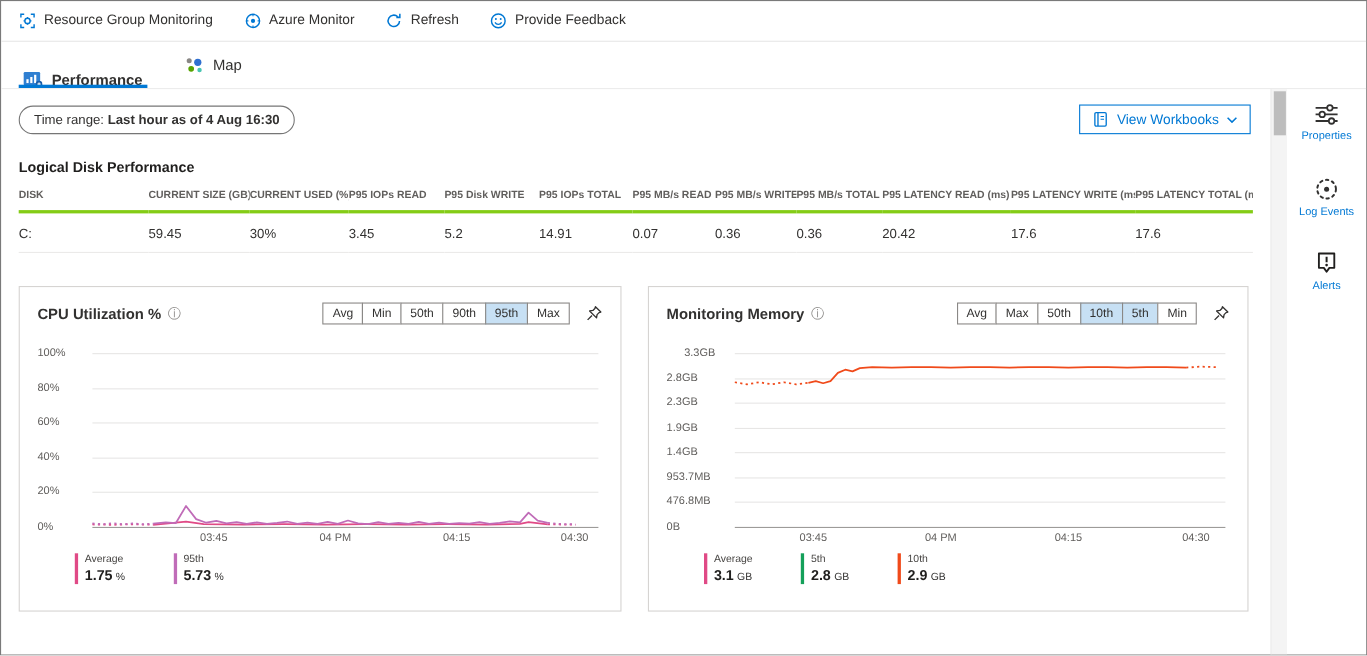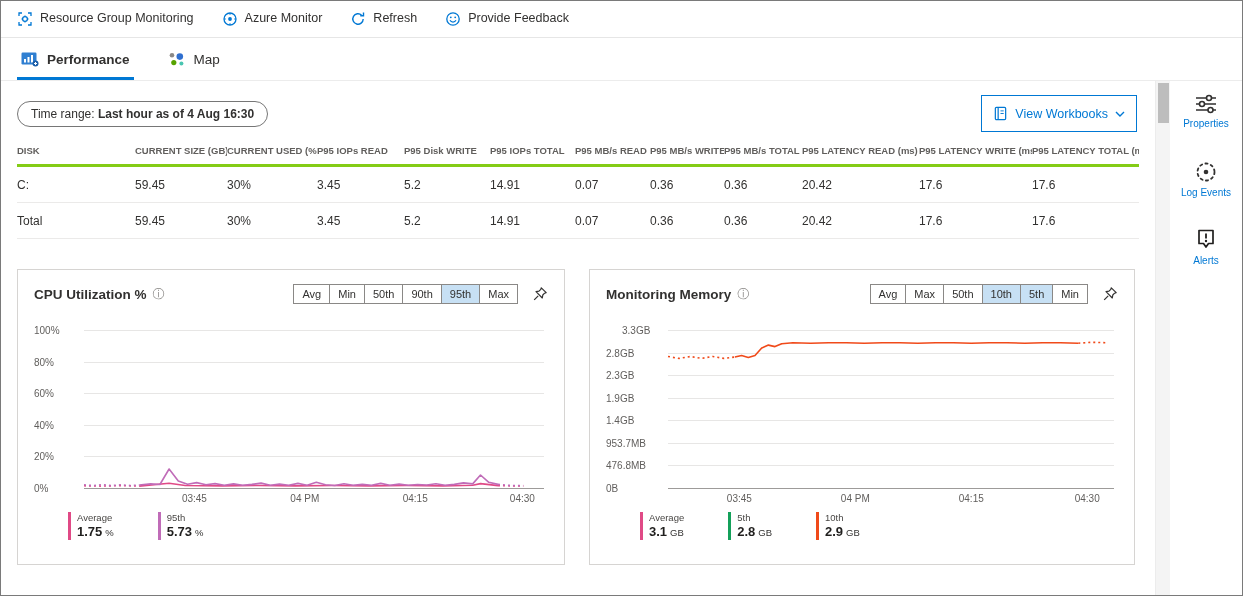--- a/index.html
+++ b/index.html
@@ -8,31 +8,31 @@
   .page { width:1243px; height:596px; border:1px solid #7a7a7a; background:#fff; position:relative; overflow:hidden; }
 
   
   .cmdbar { height:37px; display:flex; align-items:center; padding:0 16px; gap:28px; border-bottom:1px solid #e6e6e6; }
   .cmd-item { display:flex; align-items:flex-start; gap:7px; font-size:12.5px; color:#323130; cursor:pointer; }
   .icn svg { display:block; }
 
   
   .tabbar { height:43px; display:flex; align-items:stretch; padding:0 16px; gap:30px; border-bottom:1px solid #ececec; }
   .tab { display:flex; align-items:center; gap:8px; font-size:13.5px; color:#323130; position:relative; padding:0 4px; cursor:pointer; }
-  .tab.active { font-weight:600; }
+  .tab.active { font-weight:600;align-items:flex-end; }
   .tab.active::after { content:""; position:absolute; left:0; right:0; bottom:0; height:3px; background:#0078d4; }
 
   .body { height:514px; display:flex; }
   .content { width:1154px; flex:none; padding:14px 16px 0 16px; }
 
   
   .content-header { display:flex; justify-content:space-between; align-items:center; }
   .time-pill { border:1px solid #767676; border-radius:13px; height:26px; display:flex; align-items:center; padding:0 13px; font-size:12px; color:#323130; cursor:pointer; white-space:pre; }
   .time-pill b { font-weight:700; }
-  .wb-btn { border:1px solid #0078d4; color:#0078d4; height:37px; display:flex; align-items:center; gap:7px; padding:0 11px; font-size:12.5px; background:#fff; cursor:pointer; margin-right:2px; font-family:inherit; }
+  .wb-btn { border:1px solid #0078d4; color:#0078d4; height:27px; display:flex; align-items:center; gap:7px; padding:0 11px; font-size:12.5px; background:#fff; cursor:pointer; margin-right:2px; font-family:inherit; }
 
   .section-title { font-size:13px; font-weight:700; color:#201f1e; margin:22px 0 0; }
 
   
   table.disk { width:1122px; border-collapse:collapse; table-layout:fixed; margin-top:4px; }
   table.disk th { font-size:9.5px; color:#605e5c; text-align:left; font-weight:700; padding:9px 8px 8px 0; border-bottom:3px solid #84cc16; white-space:nowrap; overflow:hidden; }
   table.disk td { font-size:12px; color:#323130; padding:11px 8px 10px 0; border-bottom:1px solid #ebeae9; white-space:nowrap; overflow:hidden; }
 
   
   .cards { display:flex; gap:24px; margin-top:30px; }
@@ -166,20 +166,21 @@
           </span>
           <span>View Workbooks</span>
           <span class="icn">
             <svg width="10" height="6" viewBox="0 0 10 6">
                 <path d="M1 1l4 4 4-4" fill="none" stroke="#0078d4" stroke-width="1.4"></path>
               </svg>
           </span>
         </button>
       </div>
 
+      <div class="section-title">Logical Disk Performance</div>
 
       <table class="disk">
         <thead>
             <tr>
               <th style="width: 118px;">DISK</th>
               <th style="width: 92px;">CURRENT SIZE (GB)</th>
               <th style="width: 90px;">CURRENT USED (%)</th>
               <th style="width: 87px;">P95 IOPs READ</th>
               <th style="width: 86px;">P95 Disk WRITE</th>
               <th style="width: 85px;">P95 IOPs TOTAL</th>
@@ -187,34 +188,20 @@
               <th style="width: 74px;">P95 MB/s WRITE</th>
               <th style="width: 78px;">P95 MB/s TOTAL</th>
               <th style="width: 117px;">P95 LATENCY READ (ms)</th>
               <th style="width: 113px;">P95 LATENCY WRITE (ms)</th>
               <th style="width: 107px;">P95 LATENCY TOTAL (ms)</th>
             </tr>
           </thead>
         <tbody>
             <tr>
               <td>C:</td>
-              <td>59.45</td>
-              <td>30%</td>
-              <td>3.45</td>
-              <td>5.2</td>
-              <td>14.91</td>
-              <td>0.07</td>
-              <td>0.36</td>
-              <td>0.36</td>
-              <td>20.42</td>
-              <td>17.6</td>
-              <td>17.6</td>
-            </tr>
-            <tr>
-              <td>Total</td>
               <td>59.45</td>
               <td>30%</td>
               <td>3.45</td>
               <td>5.2</td>
               <td>14.91</td>
               <td>0.07</td>
               <td>0.36</td>
               <td>0.36</td>
               <td>20.42</td>
               <td>17.6</td>

